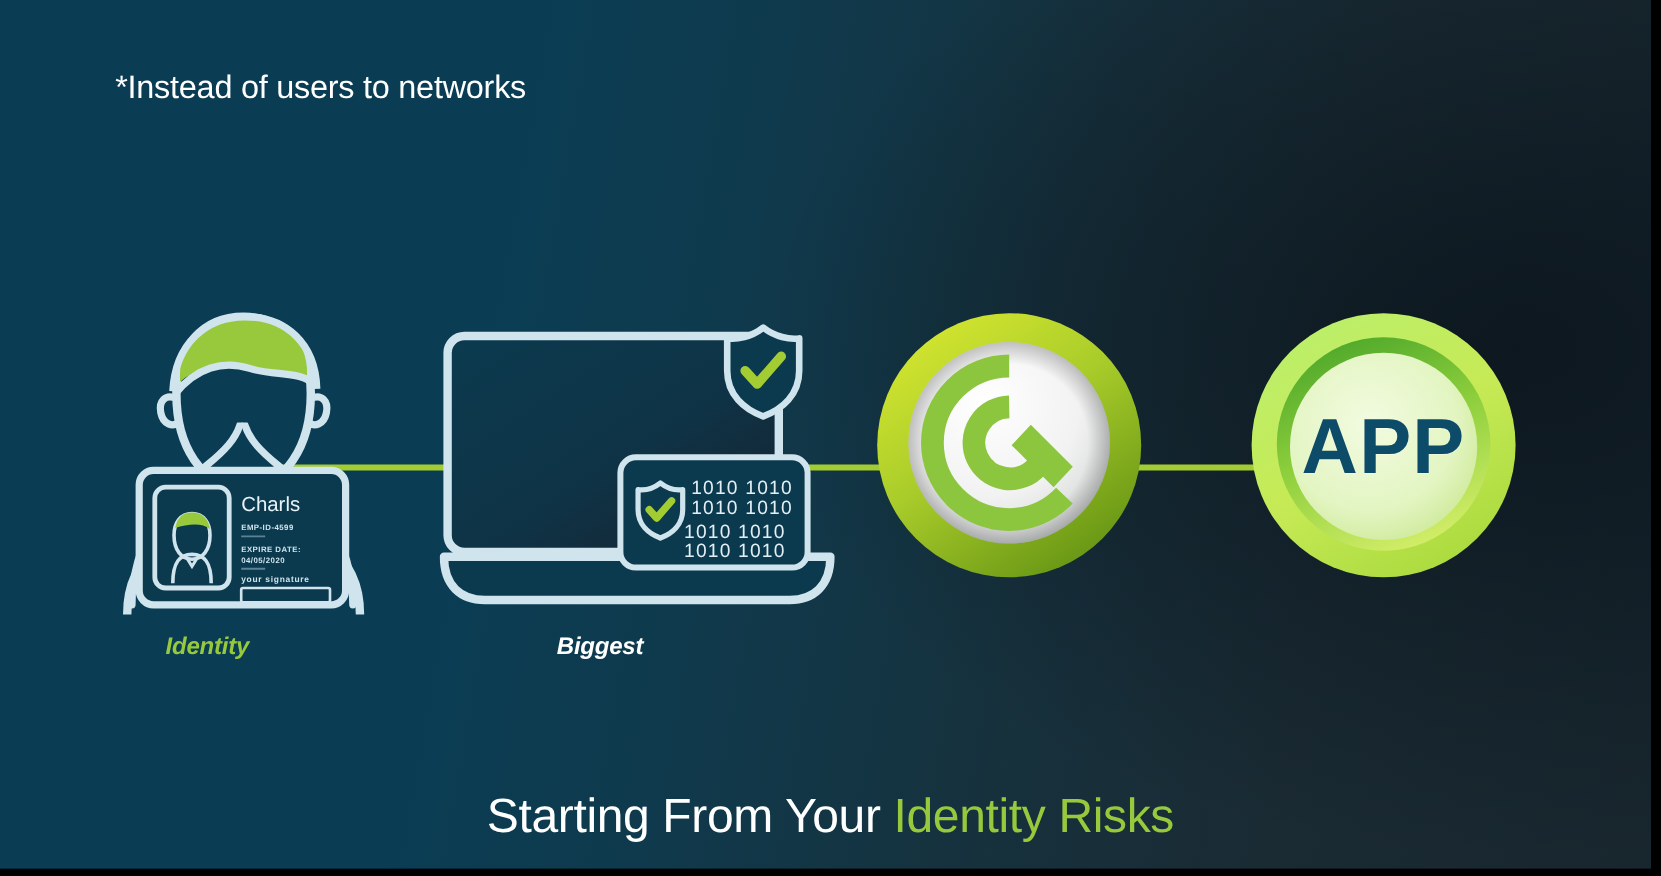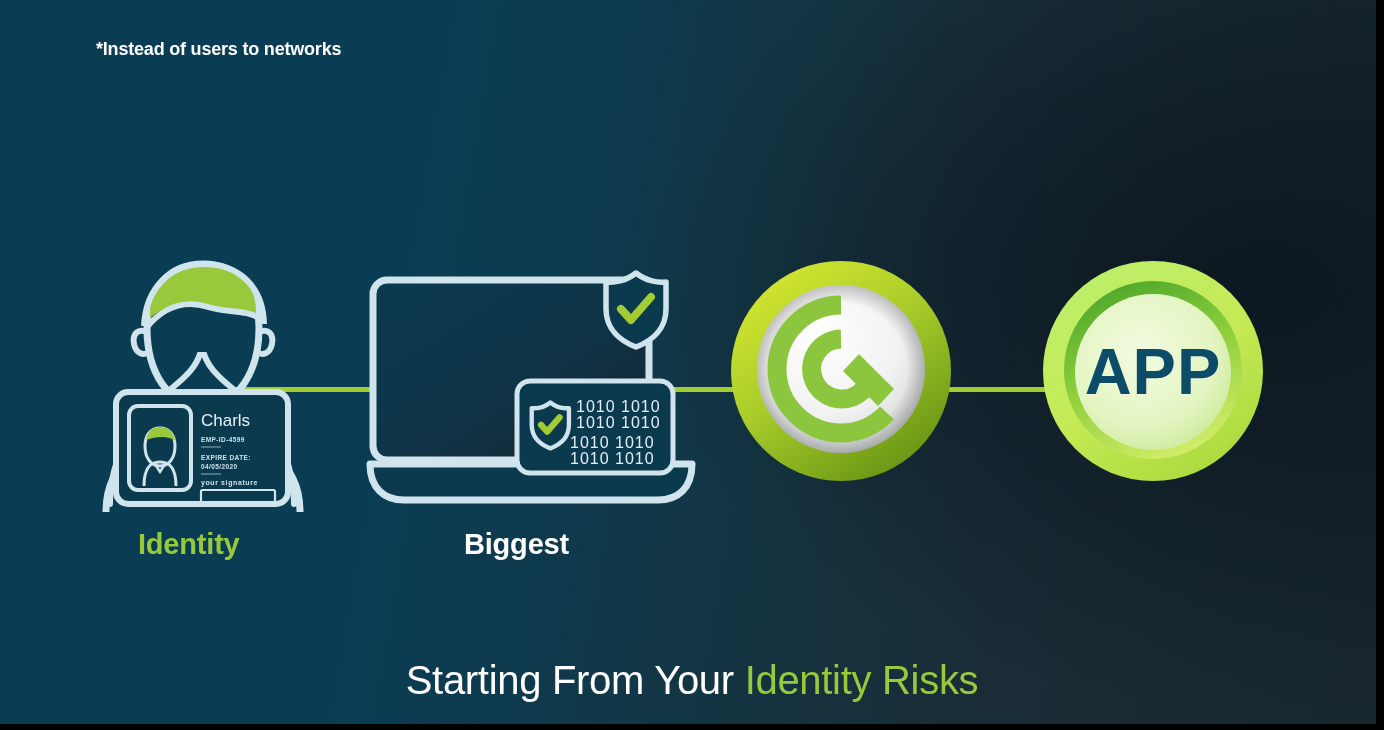--- a/index.html
+++ b/index.html
@@ -28,22 +28,22 @@
   }
   
   .titlewrap { position:absolute; left:96px; top:38px; width:1040px; }
   .title {
     font-size:44px; font-weight:bold; color:#ffffff;
     line-height:1.14; letter-spacing:-0.3px;
     text-shadow:0 1px 2px rgba(0,0,0,0.3);
   }
   .title .accent { color:#97c93d; }
   .subtitle {
-    margin-top:1px;
-    font-size:18px; font-weight:700; color:#ffffff;
+    margin-top:20px;
+    font-size:27px; font-weight:400; color:#ffffff;
     letter-spacing:-0.2px;
   }
   
   .diagram { position:absolute; left:0; top:250px; width:1384px; height:270px; }
   .connector {
     position:absolute; left:228px; top:137px;
     width:900px; height:5px;
     background:#a3cc33;
     border-radius:2px;
   }
@@ -59,22 +59,22 @@
     position:absolute; left:0; top:0; width:226px; height:226px;
     display:flex; align-items:center; justify-content:center;
     font-size:65px; font-weight:bold; color:#0d4c68;
     letter-spacing:1px;
     text-shadow:0 1px 1px rgba(255,255,255,0.35);
     pointer-events:none;
   }
   
   .nodelabels { position:absolute; left:0; top:528px; width:1384px; height:46px; }
   .nodelabel {
-    position:absolute; font-size:29px; font-weight:bold;
-    letter-spacing:-0.2px; white-space:nowrap;
+    position:absolute; font-size:20px; font-weight:bold;
+    letter-spacing:-0.2px; white-space:nowrap;font-style:italic;
   }
   .nodelabel.identity-l   { left:138px; color:#97c93d; }
   .nodelabel.device-l     { left:464px; color:#ffffff; }
   .nodelabel.app-l        { left:1070px; color:#97c93d; }
   
   .tagline {
     position:absolute; left:0; top:658px; width:1384px;
     text-align:center;
     font-size:40px; font-weight:400; color:#ffffff;
     letter-spacing:-0.3px;

